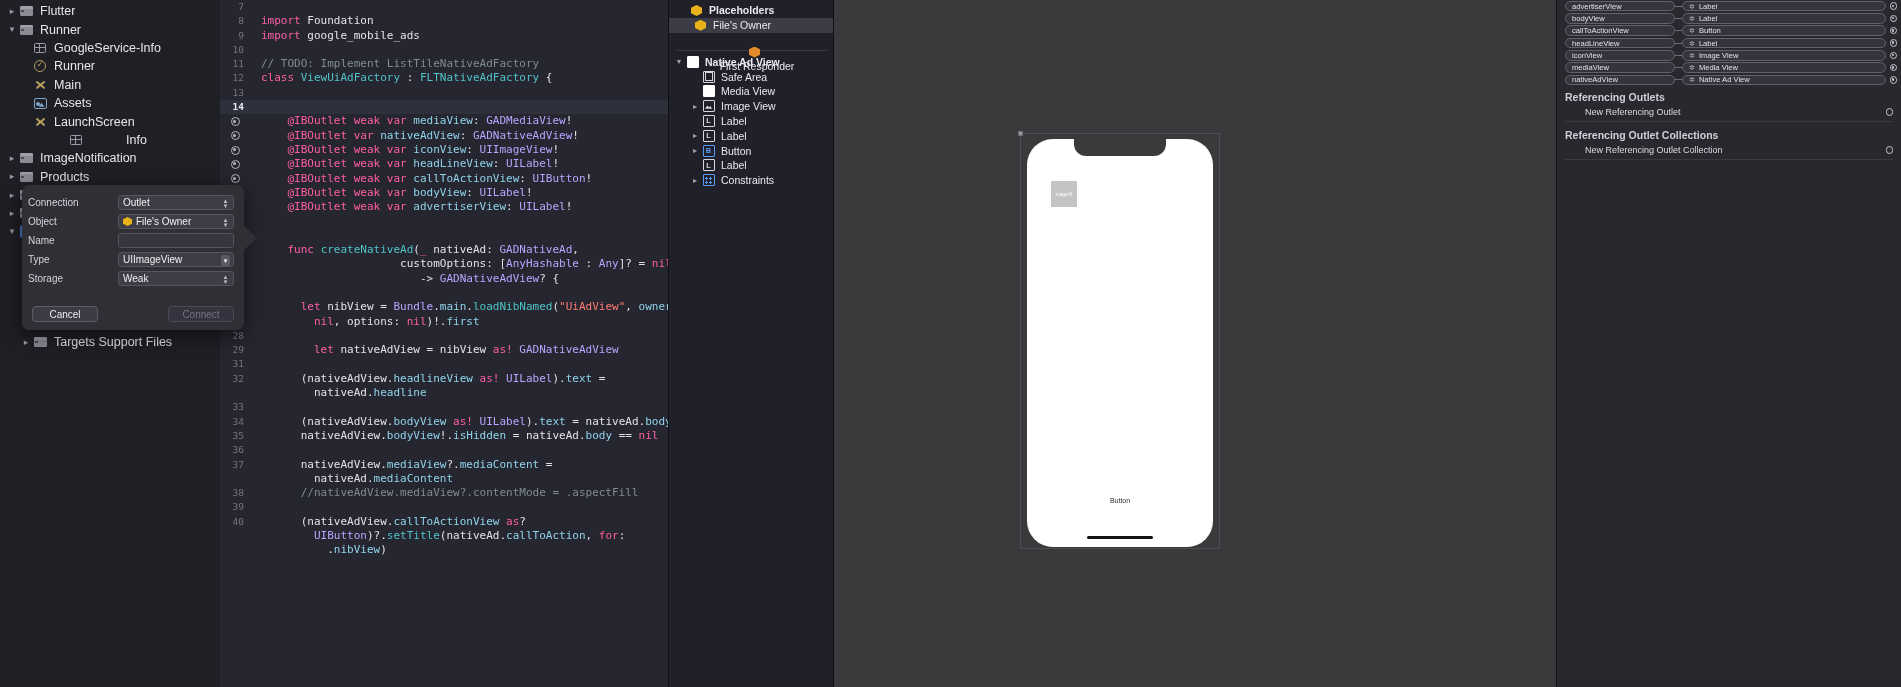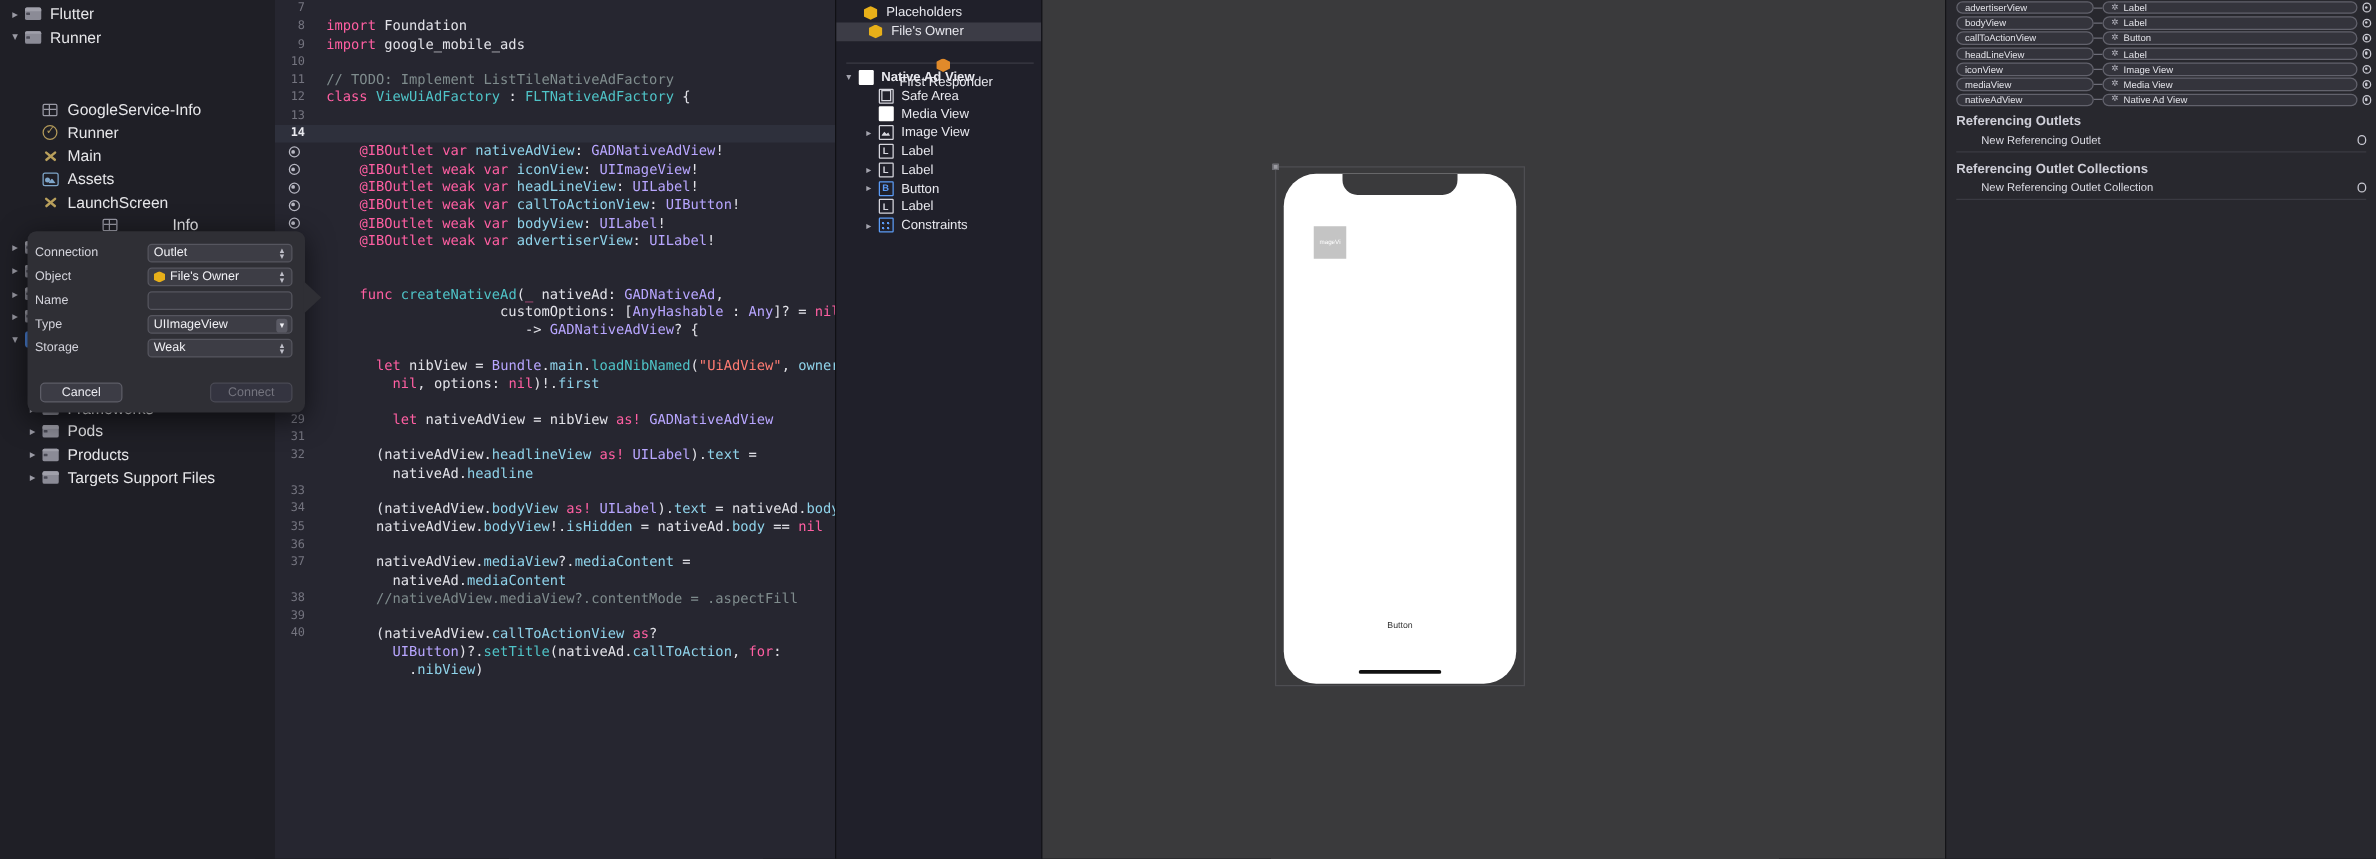--- a/index.html
+++ b/index.html
@@ -480,21 +480,21 @@
           </span>
           <span class="nav-label">Flutter</span>
         </div>
         <div class="nav-row" style="padding-left: 6px;">
           <span class="twisty open"></span>
           <span class="nav-ico">
             <span class="ic-folder"></span>
           </span>
           <span class="nav-label">Runner</span>
         </div>
-        <div class="nav-row" style="padding-left: 20px; margin-top: 40px;">
+        <div class="nav-row" style="padding-left: 20px;">
           <span class="twisty none"></span>
           <span class="nav-ico">
             <span class="ic-plist"></span>
           </span>
           <span class="nav-label">GoogleService-Info</span>
         </div>
         <div class="nav-row" style="padding-left: 20px;">
           <span class="twisty none"></span>
           <span class="nav-ico">
             <span class="ic-target"></span>
@@ -515,21 +515,21 @@
           </span>
           <span class="nav-label">Assets</span>
         </div>
         <div class="nav-row" style="padding-left: 20px;">
           <span class="twisty none"></span>
           <span class="nav-ico">
             <span class="ic-xib"></span>
           </span>
           <span class="nav-label">LaunchScreen</span>
         </div>
-        <div class="nav-row" style="padding-left: 32px; gap: 36px;">
+        <div class="nav-row" style="padding-left: 20px; gap: 36px;">
           <span class="twisty none"></span>
           <span class="nav-ico">
             <span class="ic-plist"></span>
           </span>
           <span class="nav-label">Info</span>
         </div>
         <div class="nav-row" style="padding-left: 6px;">
           <span class="twisty closed"></span>
           <span class="nav-ico">
             <span class="ic-folder"></span>
@@ -612,20 +612,21 @@
   <div class="editor">
     <div id="editor-lines">
         <div class="code-line"><div class="gutter">7</div><div class="changebar"></div><div class="codetext">&nbsp;</div></div>
         <div class="code-line"><div class="gutter">8</div><div class="changebar"></div><div class="codetext"><span class="k">import </span><span class="pl">Foundation</span></div></div>
         <div class="code-line"><div class="gutter">9</div><div class="changebar"></div><div class="codetext"><span class="k">import </span><span class="pl">google_mobile_ads</span></div></div>
         <div class="code-line"><div class="gutter">10</div><div class="changebar"></div><div class="codetext">&nbsp;</div></div>
         <div class="code-line"><div class="gutter">11</div><div class="changebar"></div><div class="codetext"><span class="cm">// TODO: Implement ListTileNativeAdFactory</span></div></div>
         <div class="code-line"><div class="gutter">12</div><div class="changebar on"></div><div class="codetext"><span class="k">class </span><span class="fn">ViewUiAdFactory</span><span class="pl"> : </span><span class="fn">FLTNativeAdFactory</span><span class="pl"> {</span></div></div>
         <div class="code-line"><div class="gutter">13</div><div class="changebar"></div><div class="codetext">&nbsp;</div></div>
         <div class="code-line hl"><div class="gutter cur">14</div><div class="changebar"></div><div class="codetext">&nbsp;</div></div>
+        <div class="code-line"><div class="ibmark"><span class="ibdot"></span></div><div class="changebar"></div><div class="codetext"><span class="pl">    </span><span class="at">@IBOutlet</span><span class="pl"> </span><span class="k">weak var </span><span class="id">mediaView</span><span class="pl">: </span><span class="ty">GADMediaView</span><span class="pl">!</span></div></div>
         <div class="code-line"><div class="ibmark"><span class="ibdot"></span></div><div class="changebar"></div><div class="codetext"><span class="pl">    </span><span class="at">@IBOutlet</span><span class="pl"> </span><span class="k">var </span><span class="id">nativeAdView</span><span class="pl">: </span><span class="ty">GADNativeAdView</span><span class="pl">!</span></div></div>
         <div class="code-line"><div class="ibmark"><span class="ibdot"></span></div><div class="changebar"></div><div class="codetext"><span class="pl">    </span><span class="at">@IBOutlet</span><span class="pl"> </span><span class="k">weak var </span><span class="id">iconView</span><span class="pl">: </span><span class="ty">UIImageView</span><span class="pl">!</span></div></div>
         <div class="code-line"><div class="ibmark"><span class="ibdot"></span></div><div class="changebar"></div><div class="codetext"><span class="pl">    </span><span class="at">@IBOutlet</span><span class="pl"> </span><span class="k">weak var </span><span class="id">headLineView</span><span class="pl">: </span><span class="ty">UILabel</span><span class="pl">!</span></div></div>
         <div class="code-line"><div class="ibmark"><span class="ibdot"></span></div><div class="changebar"></div><div class="codetext"><span class="pl">    </span><span class="at">@IBOutlet</span><span class="pl"> </span><span class="k">weak var </span><span class="id">callToActionView</span><span class="pl">: </span><span class="ty">UIButton</span><span class="pl">!</span></div></div>
         <div class="code-line"><div class="ibmark"><span class="ibdot"></span></div><div class="changebar"></div><div class="codetext"><span class="pl">    </span><span class="at">@IBOutlet</span><span class="pl"> </span><span class="k">weak var </span><span class="id">bodyView</span><span class="pl">: </span><span class="ty">UILabel</span><span class="pl">!</span></div></div>
         <div class="code-line"><div class="ibmark"><span class="ibdot"></span></div><div class="changebar"></div><div class="codetext"><span class="pl">    </span><span class="at">@IBOutlet</span><span class="pl"> </span><span class="k">weak var </span><span class="id">advertiserView</span><span class="pl">: </span><span class="ty">UILabel</span><span class="pl">!</span></div></div>
         <div class="code-line"><div class="gutter"></div><div class="changebar"></div><div class="codetext">&nbsp;</div></div>
         <div class="code-line"><div class="gutter">23</div><div class="changebar"></div><div class="codetext">&nbsp;</div></div>
         <div class="code-line"><div class="gutter">24</div><div class="changebar"></div><div class="codetext"><span class="pl">    </span><span class="k">func </span><span class="fn">createNativeAd</span><span class="pl">(</span><span class="k">_ </span><span class="pl">nativeAd: </span><span class="ty">GADNativeAd</span><span class="pl">,</span></div></div>
         <div class="code-line"><div class="gutter">25</div><div class="changebar"></div><div class="codetext"><span class="pl">                     customOptions: [</span><span class="ty">AnyHashable</span><span class="pl"> : </span><span class="ty">Any</span><span class="pl">]? = </span><span class="k">nil</span></div></div>
@@ -652,21 +653,21 @@
       </div>
   </div>
 
   <div class="outline">
     <div id="outline-rows">
         <div class="ol-row" style="padding-left: 8px;">
           <span class="ol-twisty none"></span>
           <span class="ol-ico">
             <span class="cube"></span>
           </span>
-          <span style="font-weight: normal;">Placeholders</span>
+          <span style="font-weight: bold;">Placeholders</span>
         </div>
         <div class="ol-row selected" style="padding-left: 12px;">
           <span class="ol-twisty none"></span>
           <span class="ol-ico">
             <span class="cube"></span>
           </span>
           <span>File's Owner</span>
         </div>
         <div class="ol-row" style="padding-left: 12px; flex-direction: column;">
           <span class="ol-twisty none"></span>

